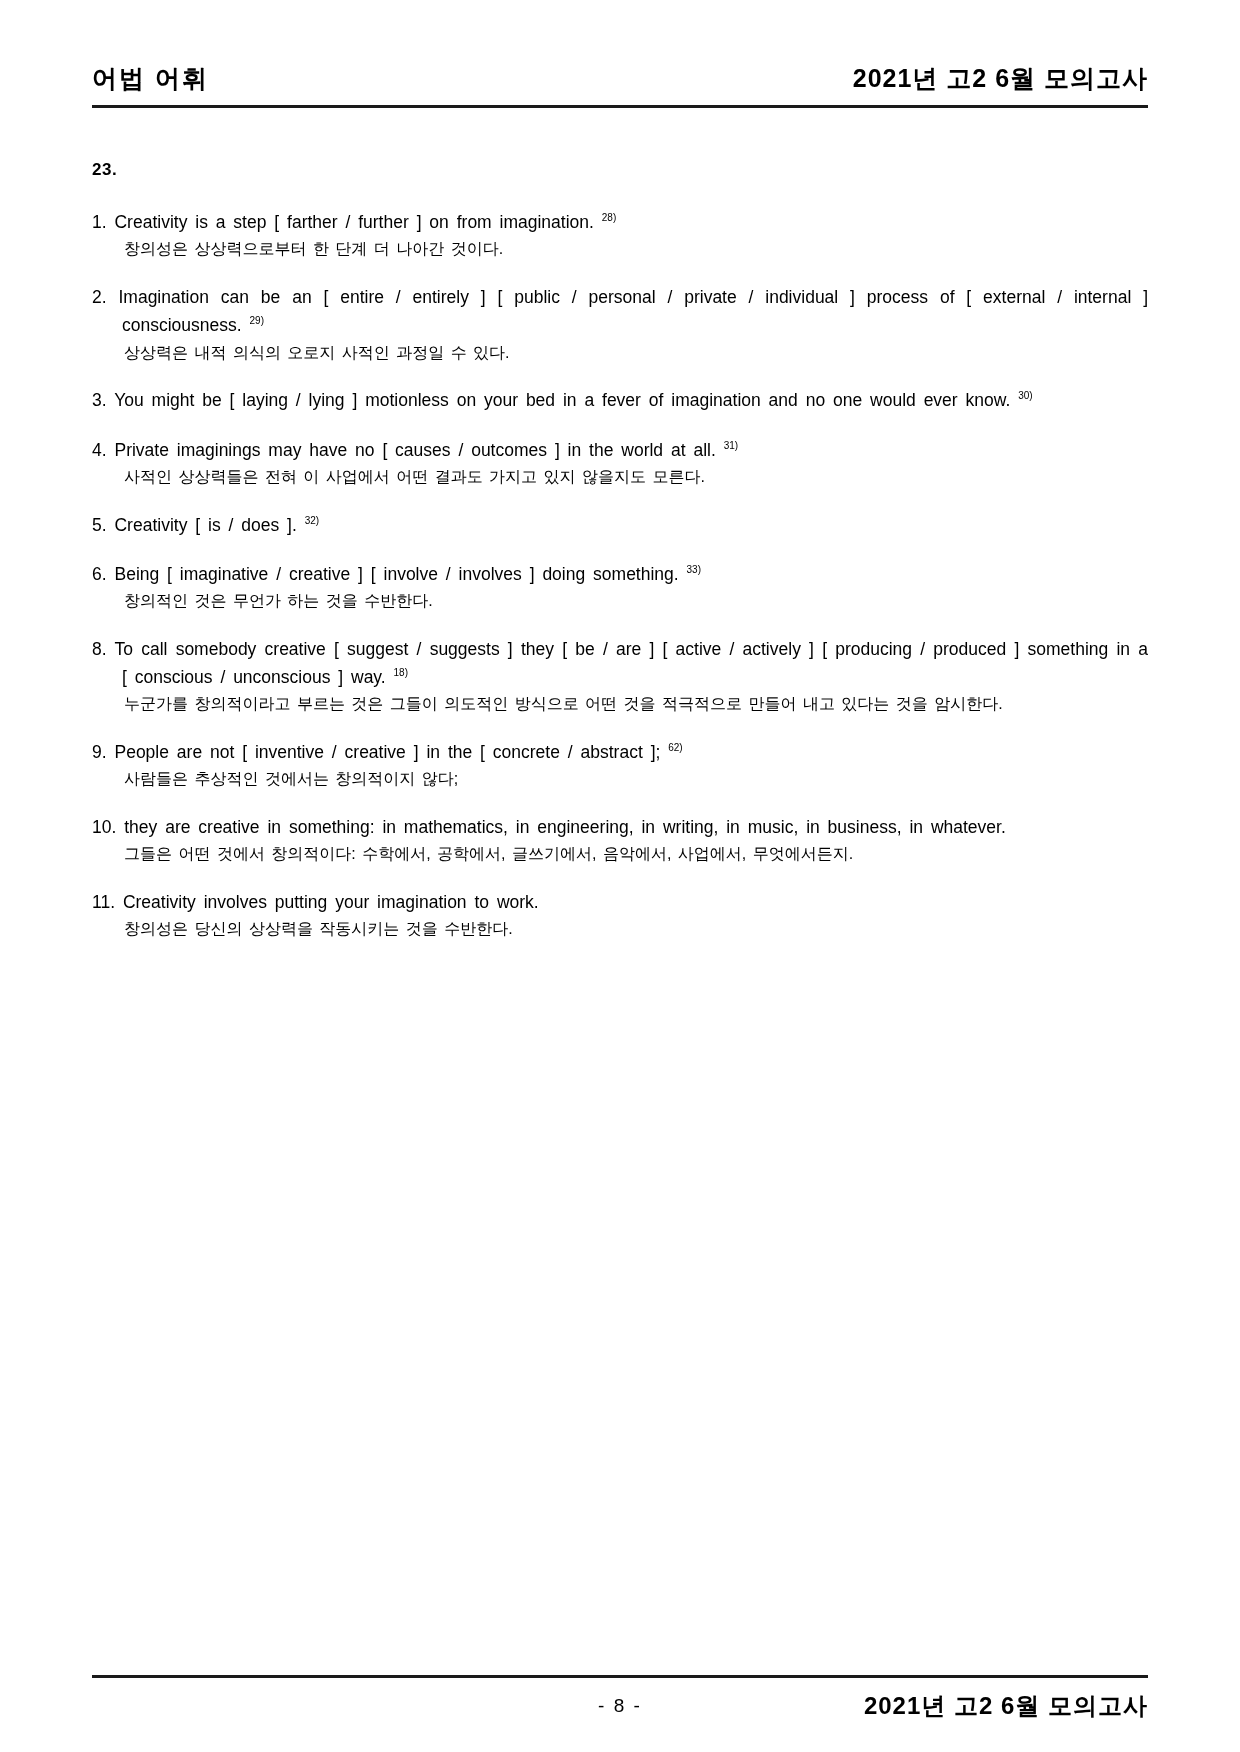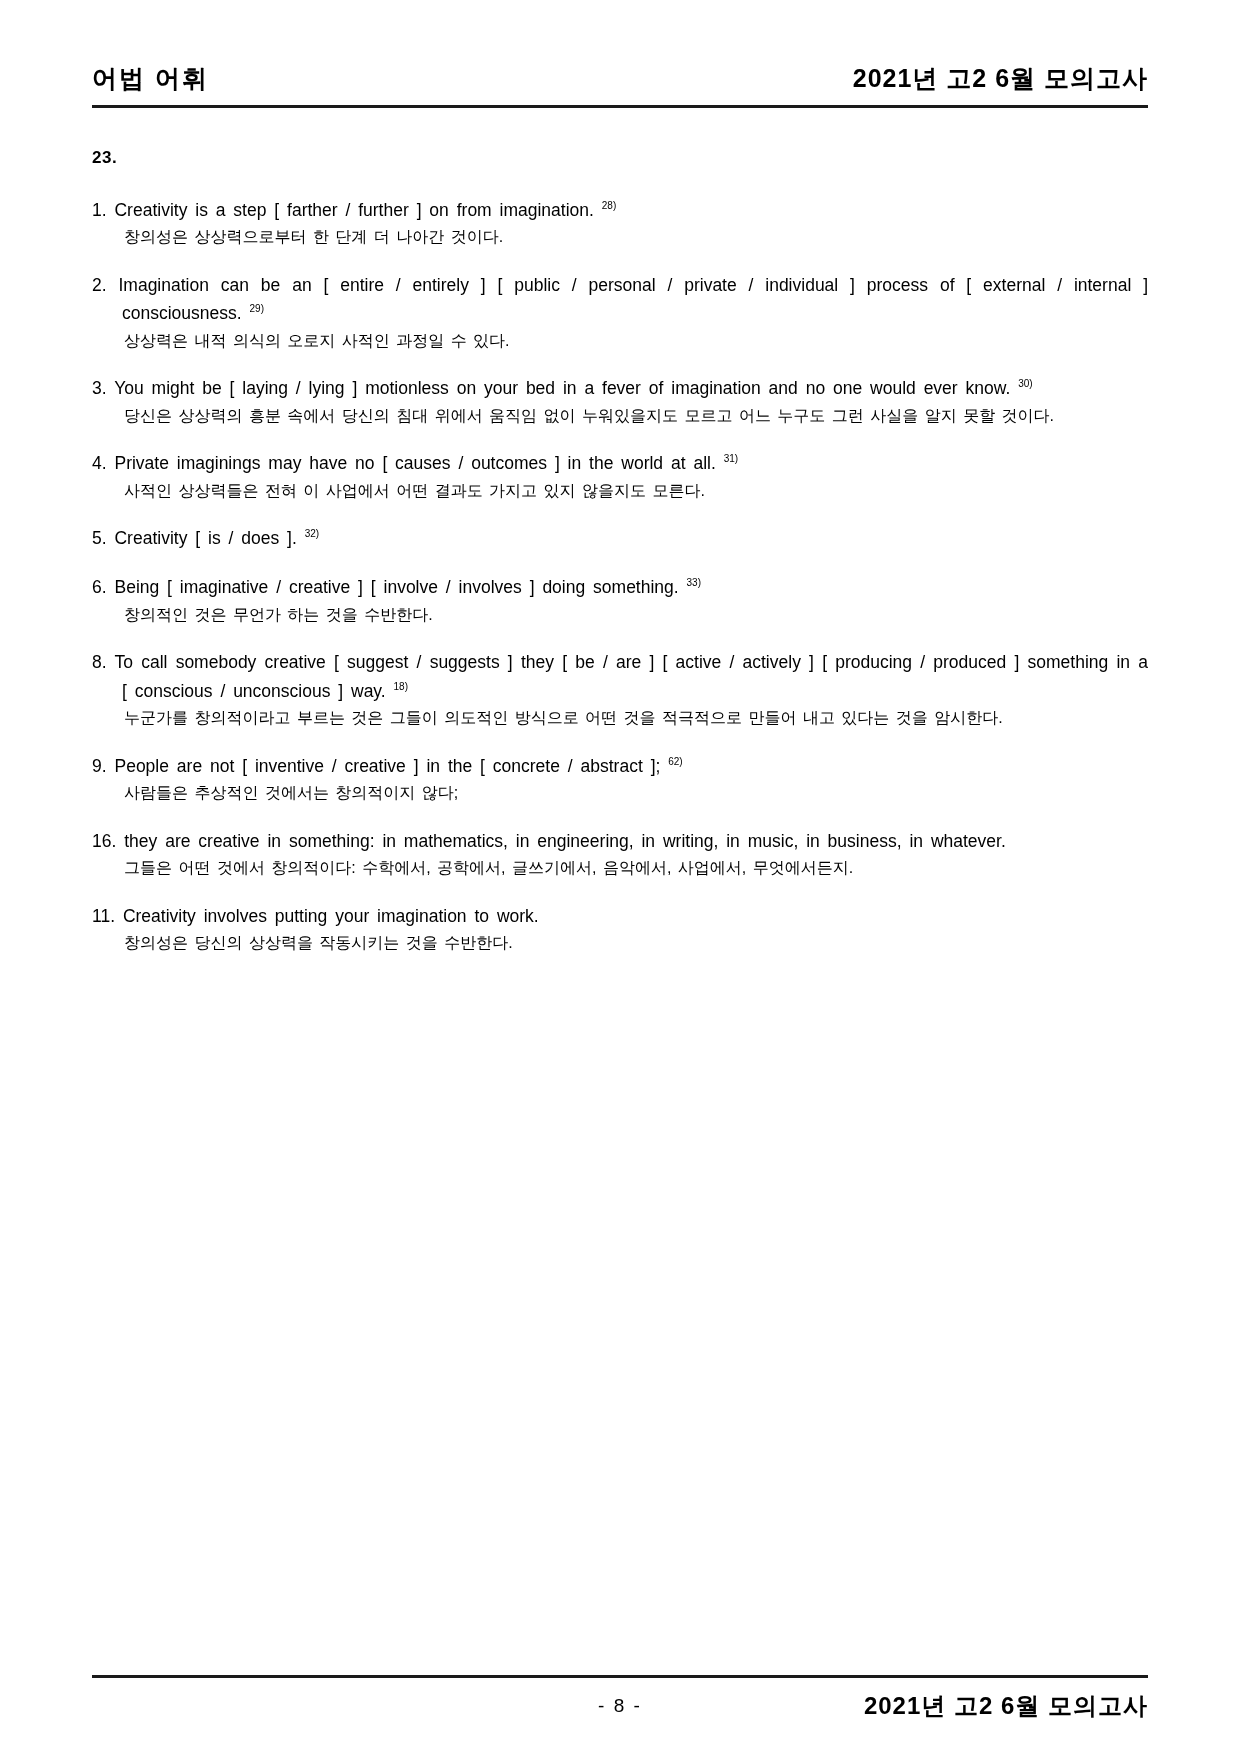--- a/index.html
+++ b/index.html
@@ -43,21 +43,21 @@
   .header-right {
     font-size: 25px;
     font-weight: bold;
     letter-spacing: 1px;
     white-space: nowrap;
   }
 
   
   .content {
     flex: 1 1 auto;
-    padding-top: 40px;
+    padding-top: 52px;
   }
   .group-number {
     font-size: 17px;
     font-weight: bold;
     margin-bottom: 28px;
     letter-spacing: 0.5px;
   }
 
   .qitem {
     margin-bottom: 21px;
@@ -129,21 +129,20 @@
         <div class="qitem">
           <div class="q-en"><span class="q-num">1.</span> <span>Creativity is a step [ farther / further ] on from imagination.</span> <span class="sup">28)</span></div>
           <div class="q-ko">창의성은 상상력으로부터 한 단계 더 나아간 것이다.</div>
         </div>
         <div class="qitem">
           <div class="q-en"><span class="q-num">2.</span> <span>Imagination can be an [ entire / entirely ] [ public / personal / private / individual ] process of [ external / internal ] consciousness.</span> <span class="sup">29)</span></div>
           <div class="q-ko">상상력은 내적 의식의 오로지 사적인 과정일 수 있다.</div>
         </div>
         <div class="qitem">
           <div class="q-en"><span class="q-num">3.</span> <span>You might be [ laying / lying ] motionless on your bed in a fever of imagination and no one would ever know.</span> <span class="sup">30)</span></div>
-          <div class="q-ko">당신은 상상력의 흥분 속에서 당신의 침대 위에서 움직임 없이 누워있을지도 모르고 어느 누구도 그런 사실을 알지 못할 것이다.</div>
         </div>
         <div class="qitem">
           <div class="q-en"><span class="q-num">4.</span> <span>Private imaginings may have no [ causes / outcomes ] in the world at all.</span> <span class="sup">31)</span></div>
           <div class="q-ko">사적인 상상력들은 전혀 이 사업에서 어떤 결과도 가지고 있지 않을지도 모른다.</div>
         </div>
         <div class="qitem">
           <div class="q-en"><span class="q-num">5.</span> <span>Creativity [ is / does ].</span> <span class="sup">32)</span></div>
         </div>
         <div class="qitem">
           <div class="q-en"><span class="q-num">6.</span> <span>Being [ imaginative / creative ] [ involve / involves ] doing something.</span> <span class="sup">33)</span></div>
@@ -151,21 +150,21 @@
         </div>
         <div class="qitem">
           <div class="q-en"><span class="q-num">8.</span> <span>To call somebody creative [ suggest / suggests ] they [ be / are ] [ active / actively ] [ producing / produced ] something in a [ conscious / unconscious ] way.</span> <span class="sup">18)</span></div>
           <div class="q-ko">누군가를 창의적이라고 부르는 것은 그들이 의도적인 방식으로 어떤 것을 적극적으로 만들어 내고 있다는 것을 암시한다.</div>
         </div>
         <div class="qitem">
           <div class="q-en"><span class="q-num">9.</span> <span>People are not [ inventive / creative ] in the [ concrete / abstract ];</span> <span class="sup">62)</span></div>
           <div class="q-ko">사람들은 추상적인 것에서는 창의적이지 않다;</div>
         </div>
         <div class="qitem">
-          <div class="q-en"><span class="q-num">16.</span> <span>they are creative in something: in mathematics, in engineering, in writing, in music, in business, in whatever.</span></div>
+          <div class="q-en"><span class="q-num">10.</span> <span>they are creative in something: in mathematics, in engineering, in writing, in music, in business, in whatever.</span></div>
           <div class="q-ko">그들은 어떤 것에서 창의적이다: 수학에서, 공학에서, 글쓰기에서, 음악에서, 사업에서, 무엇에서든지.</div>
         </div>
         <div class="qitem">
           <div class="q-en"><span class="q-num">11.</span> <span>Creativity involves putting your imagination to work.</span></div>
           <div class="q-ko">창의성은 당신의 상상력을 작동시키는 것을 수반한다.</div>
         </div>
       </div>
   </div>
 
   <div class="page-footer">

